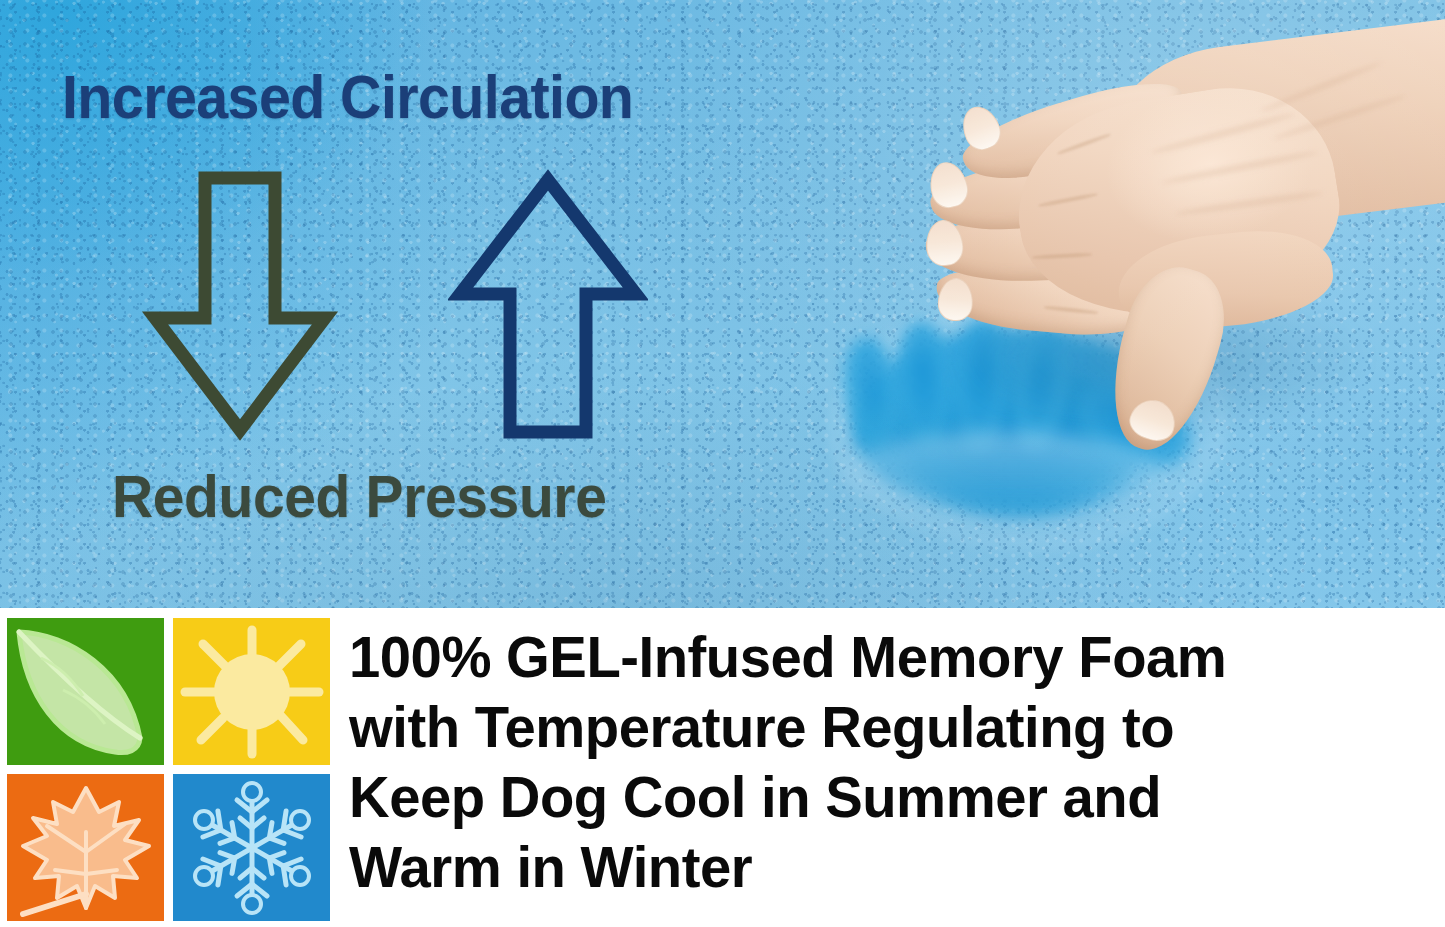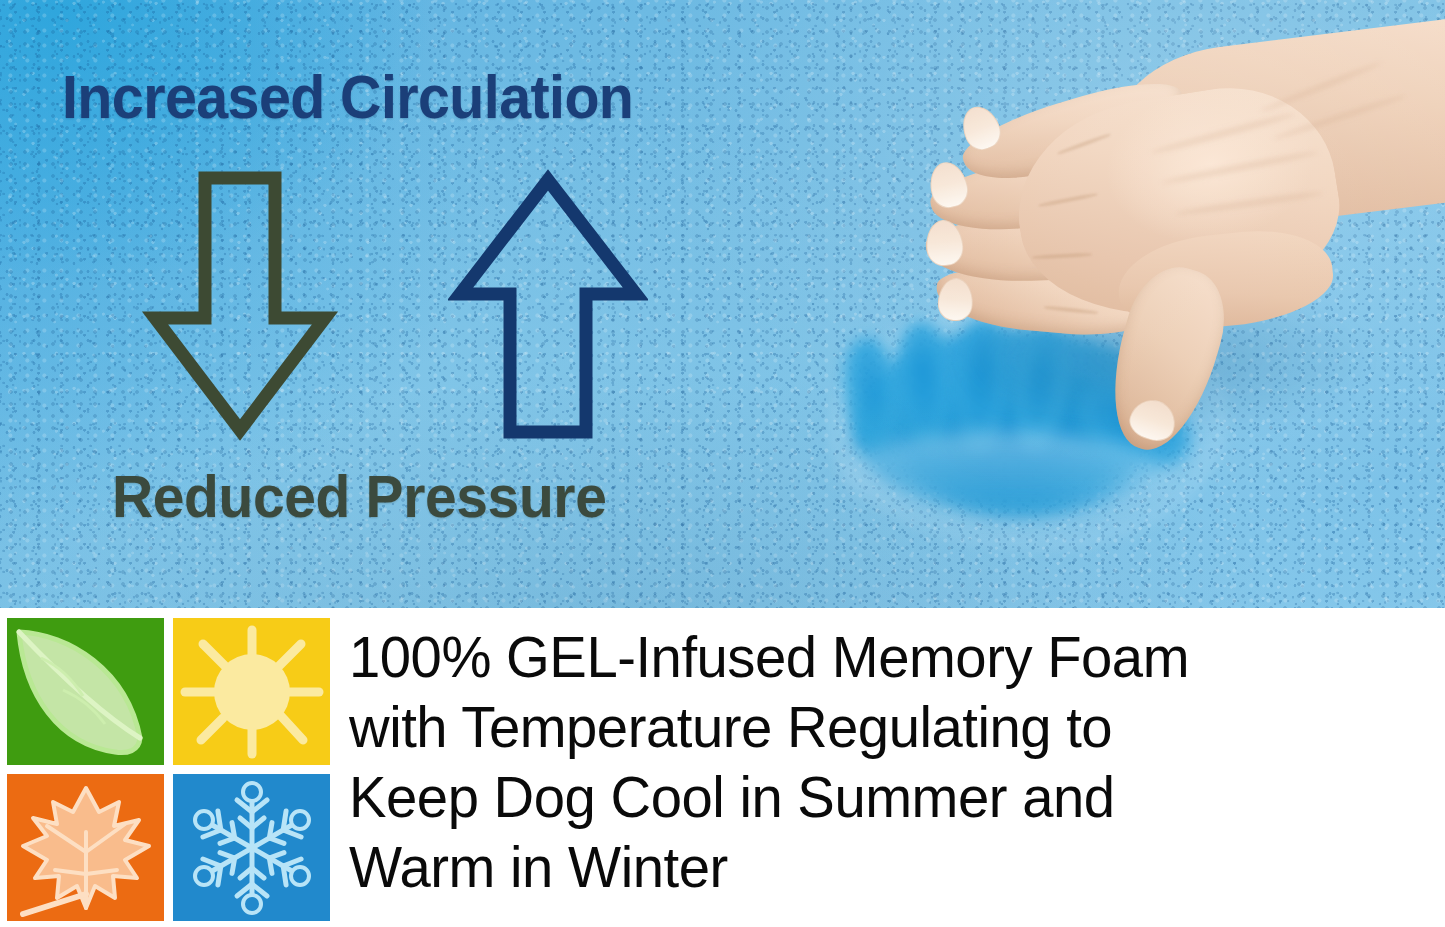--- a/index.html
+++ b/index.html
@@ -268,21 +268,21 @@
   .tile-autumn { background: #ec6b12; }
   .tile-winter { background: #2189cc; }
   .tile svg { position: absolute; left: 0; top: 0; }
 
   #marketing-copy {
     position: absolute;
     left: 349px; top: 14px;
     width: 1090px;
     color: #0a0a0a;
     font-family: "Liberation Sans Narrow", "Liberation Sans", sans-serif;
-    font-weight: normal;
+    font-weight: bold;
     font-size: 58px;
     line-height: 70px;
     letter-spacing: -0.5px;
   }
   #marketing-copy .ln {
     display: block;
     white-space: nowrap;
     transform: scaleX(.97);
     transform-origin: left center;
   }

